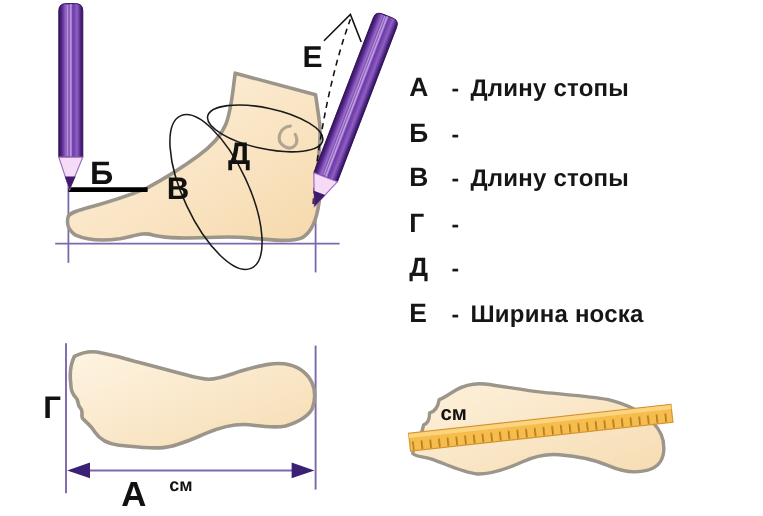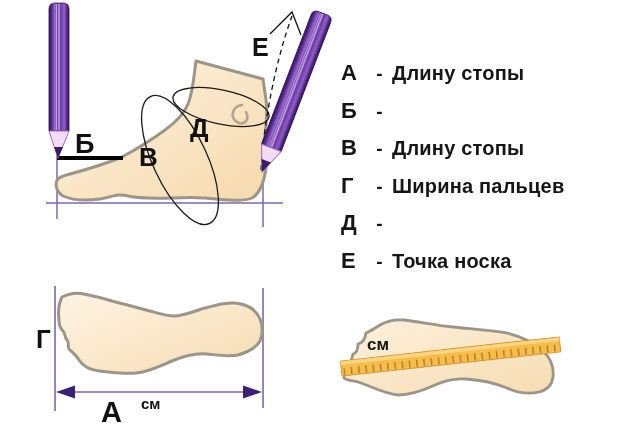--- a/index.html
+++ b/index.html
@@ -106,30 +106,29 @@
       <span class="legend-dash">-</span>
     </div>
     <div class="legend-row">
       <span class="legend-letter">В</span>
       <span class="legend-dash">-</span>
       <span class="legend-text">Длину стопы</span>
     </div>
     <div class="legend-row">
       <span class="legend-letter">Г</span>
       <span class="legend-dash">-</span>
-      <span class="legend-text">Ширина пальцев</span>
     </div>
     <div class="legend-row">
       <span class="legend-letter">Д</span>
       <span class="legend-dash">-</span>
     </div>
     <div class="legend-row">
       <span class="legend-letter">Е</span>
       <span class="legend-dash">-</span>
-      <span class="legend-text">Точка носка</span>
+      <span class="legend-text">Ширина носка</span>
     </div>
   </div>
 
   <svg id="top-view" class="panel" width="320" height="190" viewBox="0 0 320 190">
     <defs>
       <linearGradient id="footg2" x1="0" y1="0" x2="1" y2="1">
         <stop offset="0" stop-color="#FEF4E3"></stop>
         <stop offset="1" stop-color="#F6DCB2"></stop>
       </linearGradient>
     </defs>

